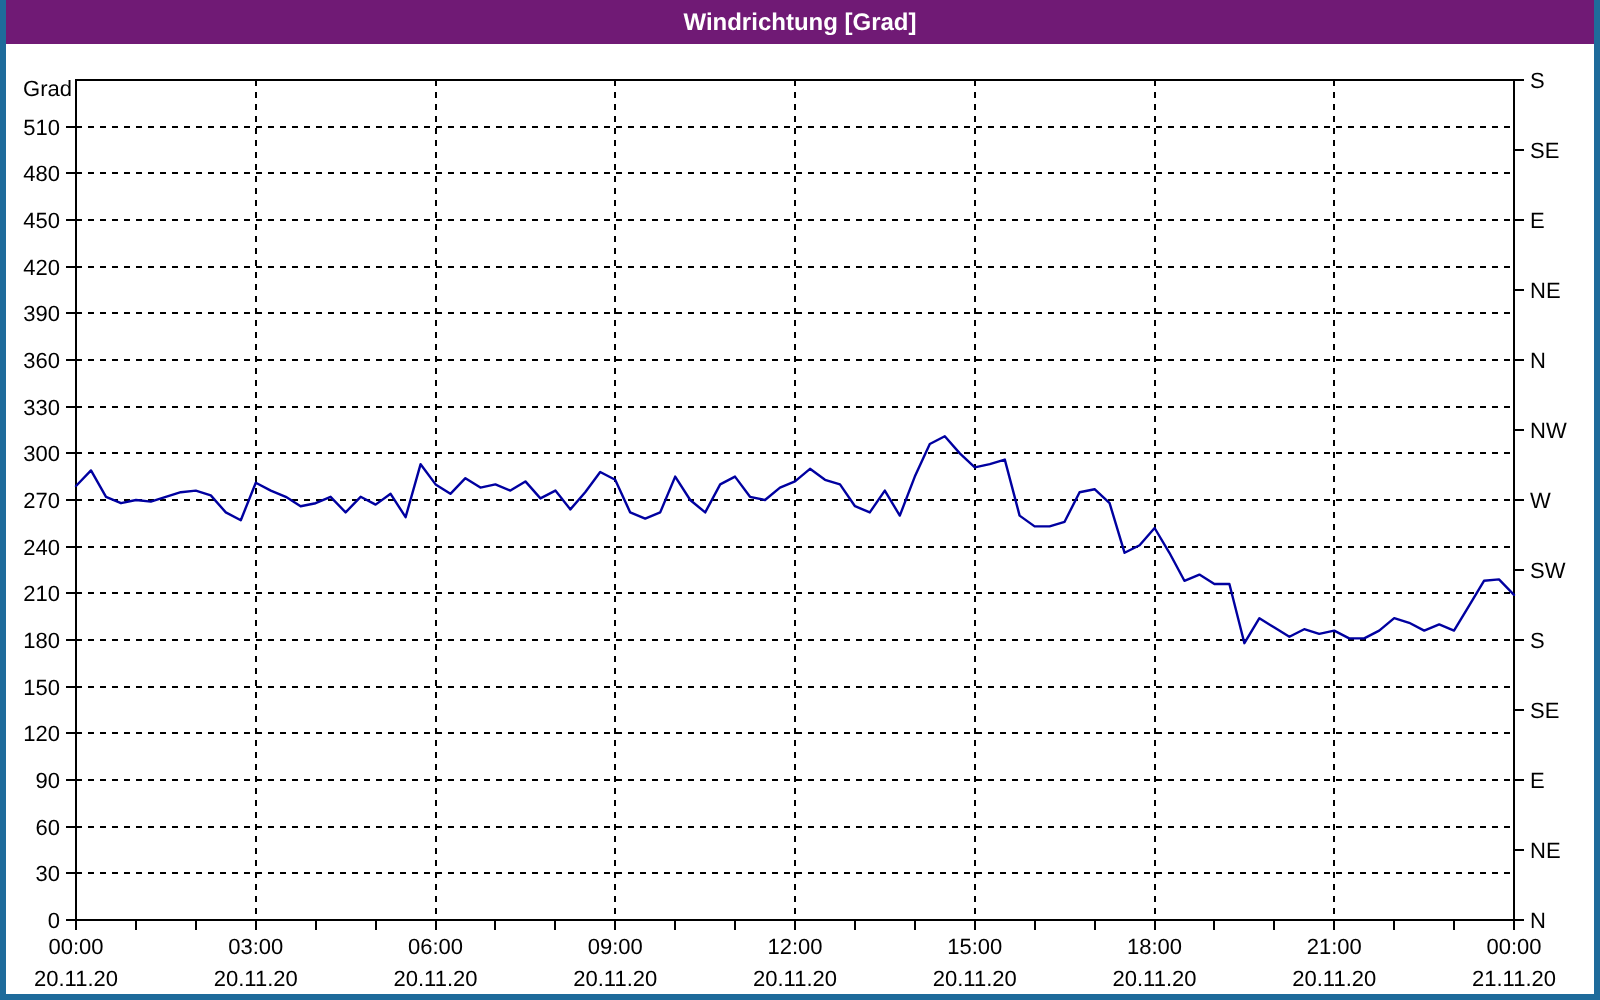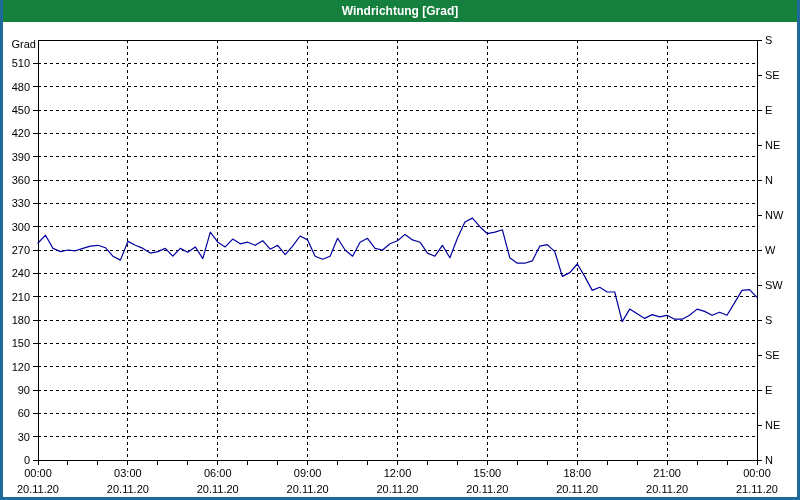--- a/index.html
+++ b/index.html
@@ -2,21 +2,21 @@
 <html><head>
 <meta charset="utf-8">
 <style>
   html,body{margin:0;padding:0;}
   body{
     width:800px;height:500px;overflow:hidden;background:#ffffff;
     font-family:"Liberation Sans", sans-serif;position:relative;
   }
   .titlebar{
     position:absolute;left:0;top:0;width:800px;height:22px;
-    background:#15803d;color:#ffffff;display:flex;align-items:center;justify-content:center;
+    background:#701a75;color:#ffffff;display:flex;align-items:center;justify-content:center;
     font-size:12px;font-weight:bold;z-index:3;
   }
   .edge{position:absolute;background:#1E6B9B;z-index:3;}
   .edge.left{left:0;top:0;width:3px;height:500px;}
   .edge.right{right:0;top:0;width:3px;height:500px;}
   .edge.bottom{left:0;bottom:0;width:800px;height:3px;}
   svg.chart{position:absolute;left:0;top:0;z-index:1;}
 </style>
 </head>
 <body>

